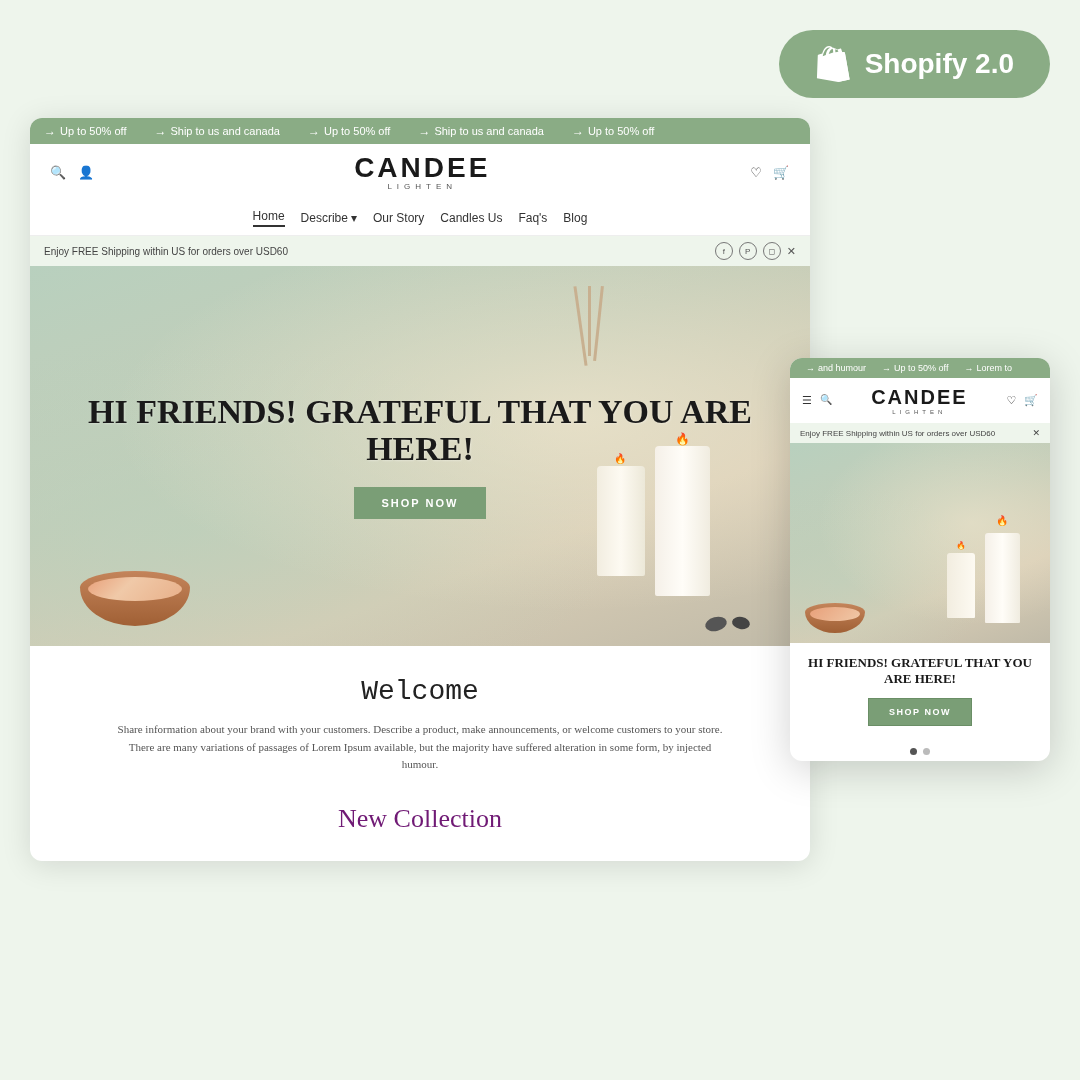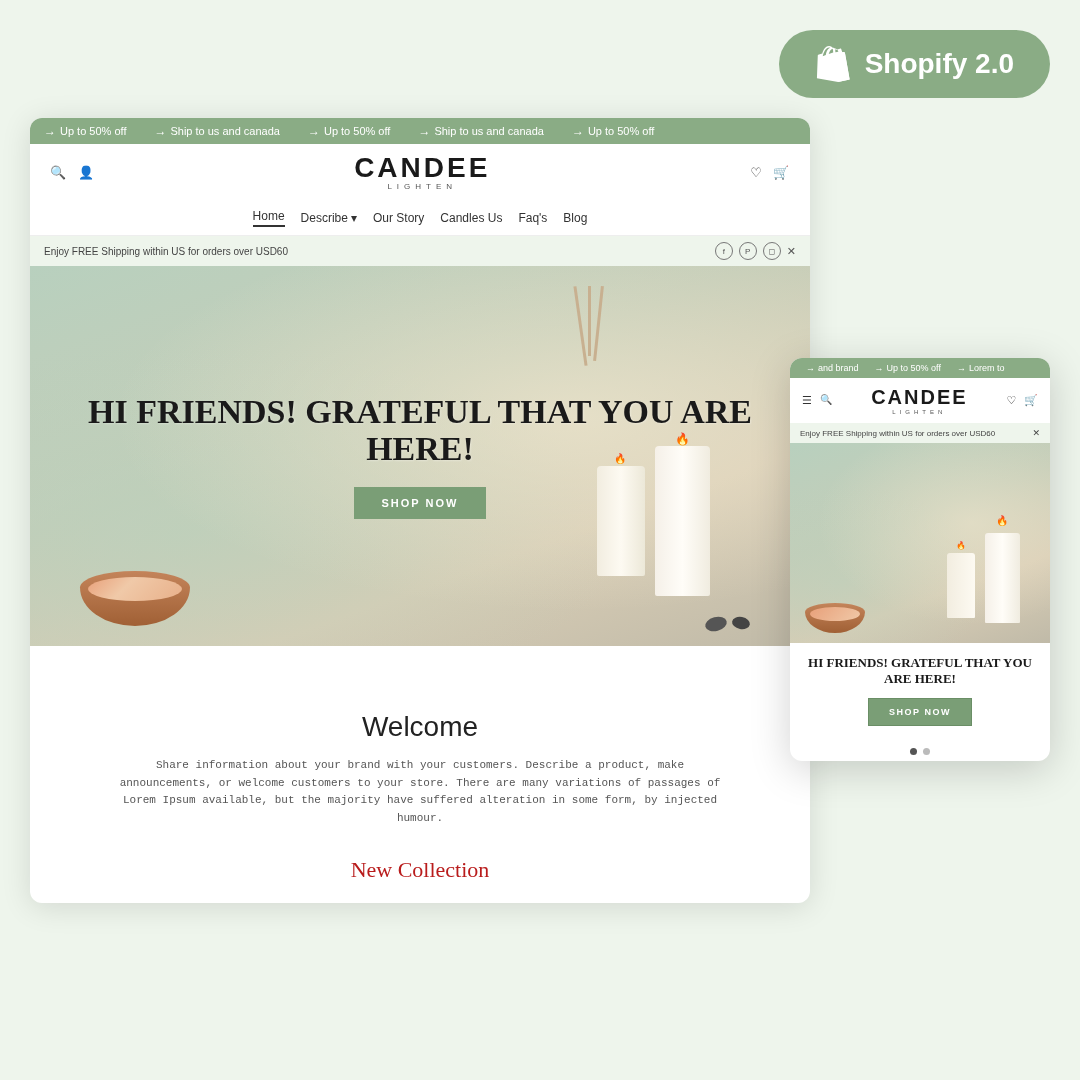--- a/index.html
+++ b/index.html
@@ -220,40 +220,39 @@
     }
 
     
     .welcome-section {
       text-align: center;
       padding: 30px 80px 20px;
     }
     .welcome-title {
       font-size: 28px;
       font-weight: 400;
-      font-family: Liberation Sans, sans-serif;
+      font-family: Liberation Mono, monospace;
       color: #222;
       margin-bottom: 14px;
-      margin-top: 35px;
     }
     .welcome-text {
       font-size: 11px;
       color: #555;
-      font-family: Liberation Mono, monospace;
+      font-family: Liberation Serif, serif;
       line-height: 1.6;
     }
 
     
     .new-collection-title {
       text-align: center;
-      font-size: 22px;
+      font-size: 26px;
       font-weight: 400;
       font-family: 'Georgia', serif;
-      color: #b91c1c;
-      padding: 10px 0 20px;
+      color: #701a75;
+      padding: 10px 0 27px;
     }
 
     
     .mobile-mockup {
       background: white;
       border-radius: 12px;
       box-shadow: 0 8px 40px rgba(0,0,0,0.18);
       width: 260px;
       overflow: hidden;
       position: absolute;
@@ -528,21 +527,21 @@
       <h2 class="new-collection-title">New Collection</h2>
     </div>
 
   </div>
 
   <div class="mobile-mockup">
 
     <div class="mobile-announcement">
       <div class="mobile-announcement-item">
         <span>→</span>
-        <span>and brand</span>
+        <span>and humour</span>
       </div>
       <div class="mobile-announcement-item">
         <span>→</span>
         <span>Up to 50% off</span>
       </div>
       <div class="mobile-announcement-item">
         <span>→</span>
         <span>Lorem to</span>
       </div>
     </div>

